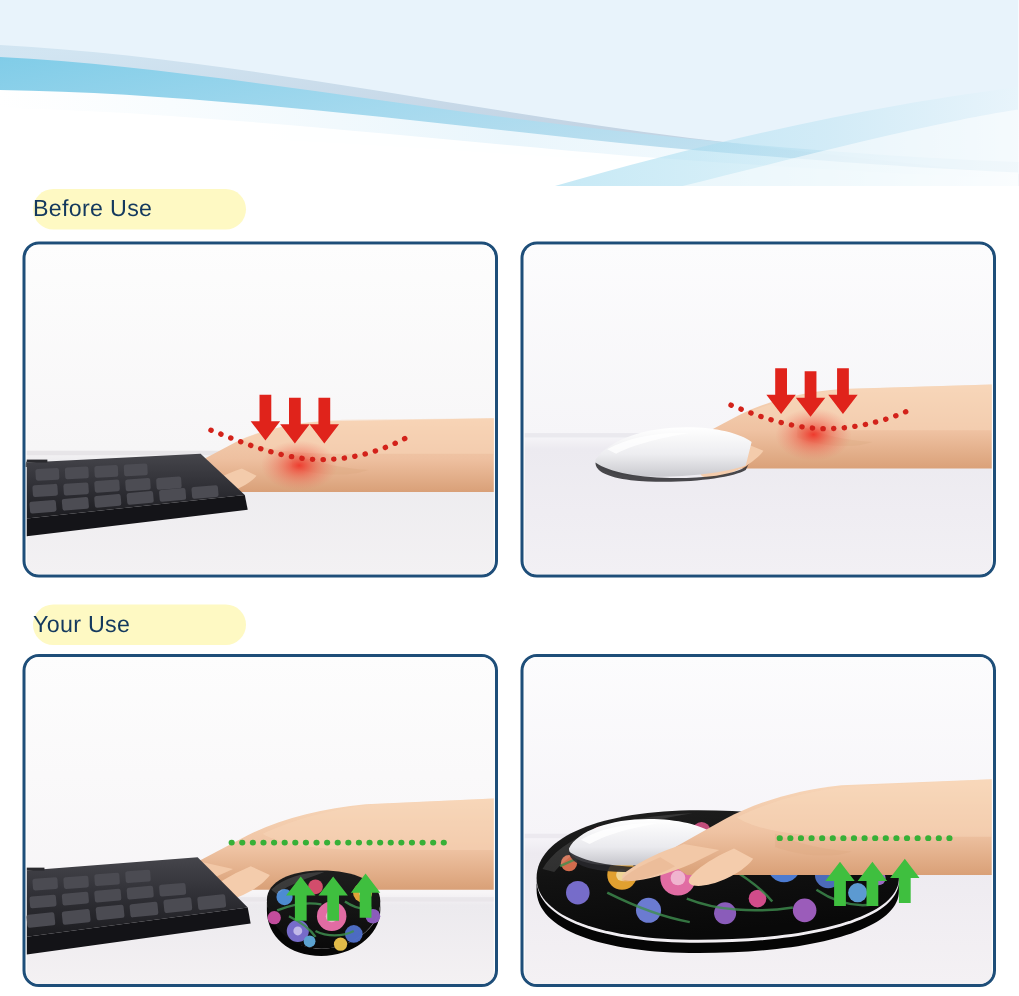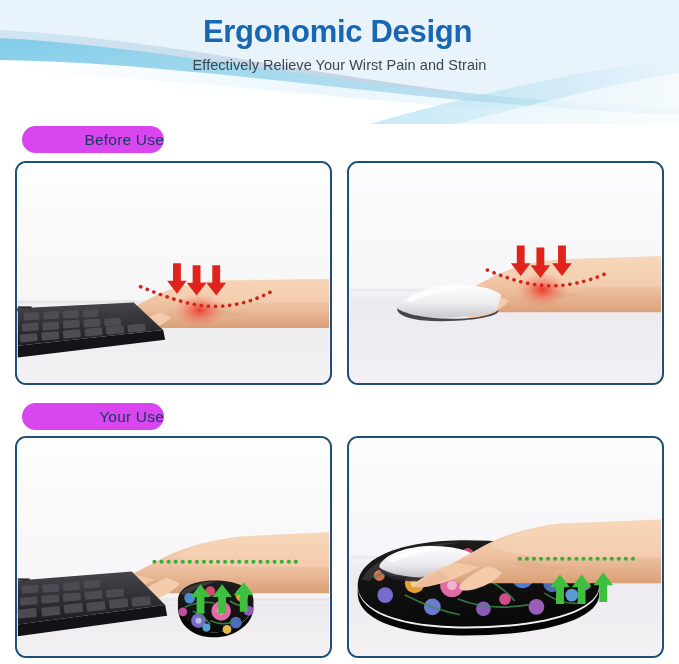--- a/index.html
+++ b/index.html
@@ -40,26 +40,26 @@
     color: #3d4650;
     padding-top: 7px;
     letter-spacing: 0.05px;
   }
 
   
   .badge {
     position: absolute;
     left: 22px;
     width: 142px; height: 27px;
-    background: #d946ef;
+    background: #fef9c3;
     border-radius: 14px;
     color: #14395e;
     font-size: 15.5px;
     line-height: 27px;
-    text-align: right;
+    text-align: left;
     letter-spacing: 0.2px;
   }
   .badge-before { top: 126px; }
   .badge-after  { top: 403px; }
 
   
   .panel {
     position: absolute;
     width: 317px; height: 224px;
     border: 2px solid #1e4e79;
@@ -102,24 +102,20 @@
     </defs>
     <rect x="0" y="0" width="679" height="124" fill="#e8f3fb"></rect>
     <path d="M0,30 C150,38 300,72 460,92 C560,104 630,112 679,116 L679,124 L0,124 Z" fill="url(#wvC)" opacity="0.55"></path>
     <path d="M0,38 C120,44 260,70 400,86 C520,100 620,106 679,108 L679,124 L0,124 Z" fill="url(#wvA)" opacity="0.85"></path>
     <path d="M0,60 C140,62 300,84 440,98 C550,108 630,113 679,115 L679,124 L0,124 Z" fill="url(#wvB)"></path>
     <path d="M0,72 C120,74 280,92 420,104 C540,113 625,117 679,119 L679,124 L0,124 Z" fill="#ffffff" opacity="0.92"></path>
     <path d="M0,86 C130,88 300,100 450,110 C560,117 630,120 679,121 L679,124 L0,124 Z" fill="#ffffff"></path>
     <path d="M370,124 C440,104 520,84 600,70 C640,63 665,60 679,58 L679,124 Z" fill="url(#wvD)" opacity="0.5"></path>
     <path d="M455,124 C520,108 580,92 640,80 C660,76 672,74 679,73 L679,124 Z" fill="#ffffff" opacity="0.55"></path>
   </svg>
-  <div class="header-text">
-    <div class="title">Ergonomic Design</div>
-    <div class="subtitle">Effectively Relieve Your Wirst Pain and Strain</div>
-  </div>
 </div>
 
 <div class="badge badge-before">Before Use</div>
 <div class="badge badge-after">Your Use</div>
 
 <div class="panel p1">
   <svg class="scene" viewBox="0 0 317 224">
     <defs>
       <linearGradient id="bg1" x1="0" y1="0" x2="0" y2="1">
         <stop offset="0" stop-color="#fdfdfd"></stop>

